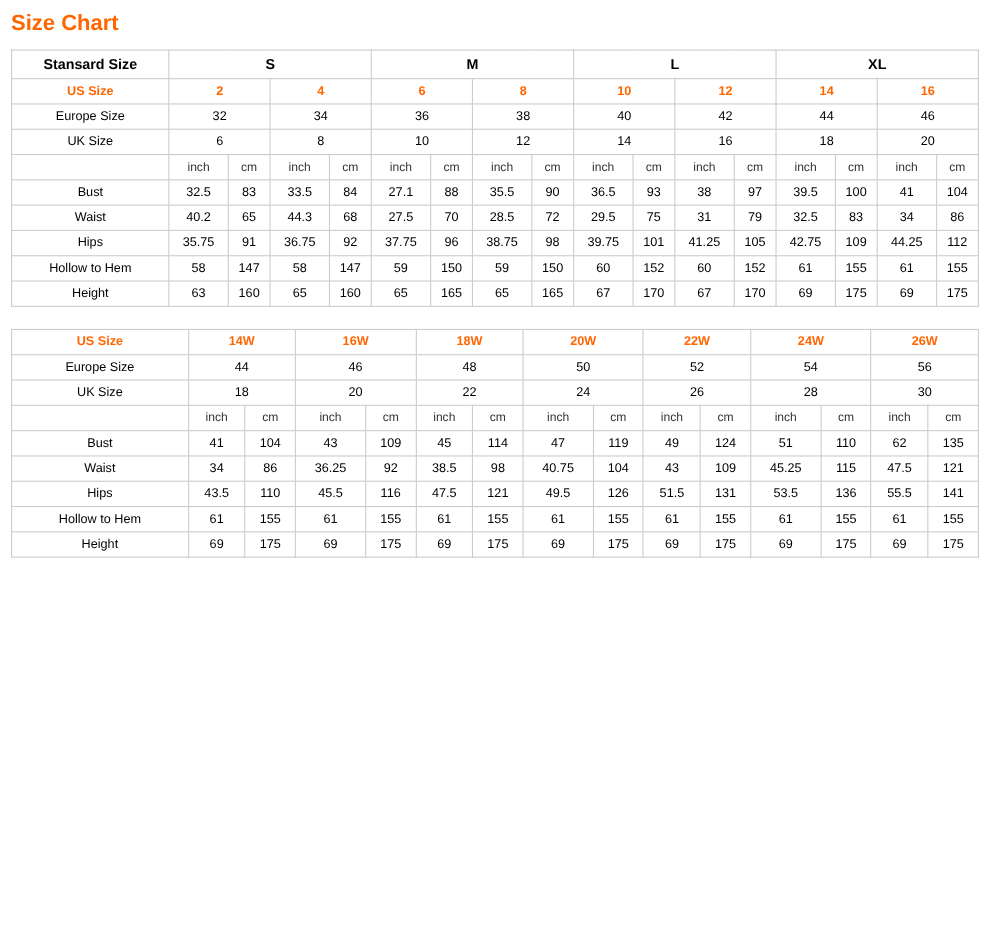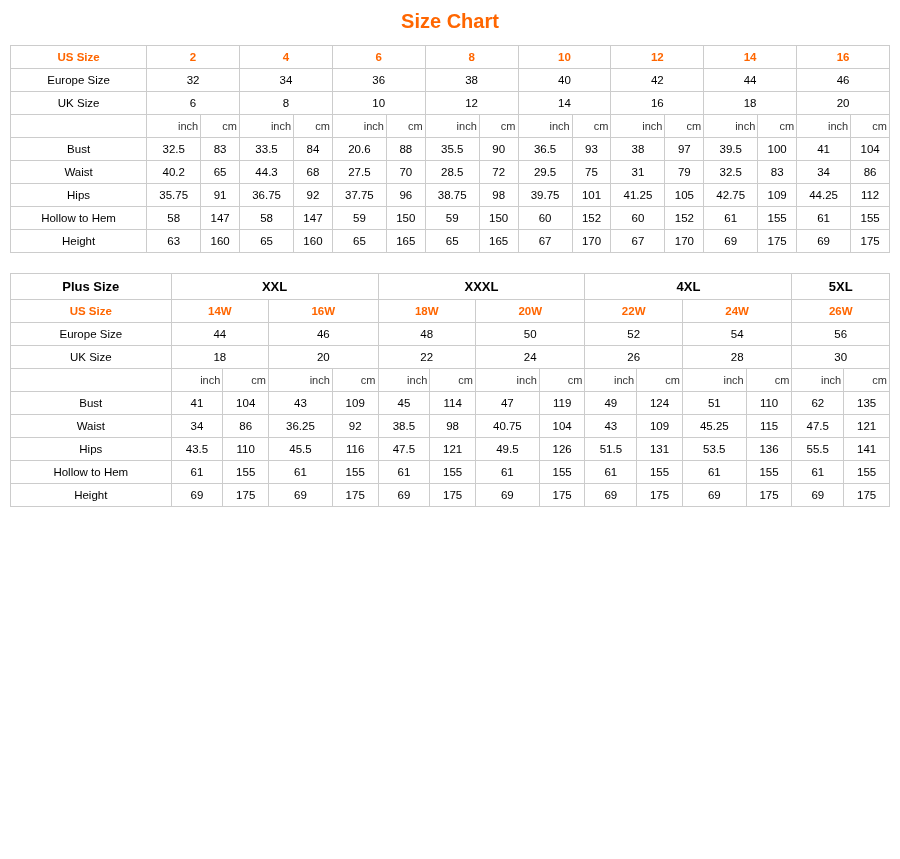--- a/index.html
+++ b/index.html
@@ -4,21 +4,21 @@
   <style>
     * { box-sizing: border-box; margin: 0; padding: 0; }
     body {
       font-family: Arial, sans-serif;
       font-size: 12px;
       background: #fff;
       padding: 10px;
       width: 900px;
     }
     h1 {
-      text-align: center;
+      text-align: left;
       color: #ff6600;
       font-size: 20px;
       font-weight: bold;
       margin-bottom: 12px;
     }
     .chart-container {
       margin-bottom: 20px;
     }
     table {
       width: 100%;
@@ -45,35 +45,41 @@
       font-weight: bold;
       font-size: 13px;
     }
     .us-size-row td {
       color: #ff6600;
       font-weight: bold;
     }
     .unit-row td {
       font-size: 11px;
       color: #333;
-      text-align: right;
     }
     .data-row td {
       font-weight: normal;
     }
   </style>
 </head>
 <body>
 
 <h1>Size Chart</h1>
 
 <div class="chart-container">
   <table>
 
     <thead>
+      <tr class="header-row">
+        <th class="label-col size-group-header">Stansard Size</th>
+        <th colspan="4" class="size-group-header">S</th>
+        <th colspan="4" class="size-group-header">M</th>
+        <th colspan="4" class="size-group-header">L</th>
+        <th colspan="4" class="size-group-header">XL</th>
+      </tr>
       <tr class="us-size-row">
         <td class="label-col">US Size</td>
         <td colspan="2">2</td>
         <td colspan="2">4</td>
         <td colspan="2">6</td>
         <td colspan="2">8</td>
         <td colspan="2">10</td>
         <td colspan="2">12</td>
         <td colspan="2">14</td>
         <td colspan="2">16</td>
@@ -120,21 +126,21 @@
         <td>cm</td>
       </tr>
     </thead>
     <tbody id="standard-tbody">
     <tr class="data-row">
           <td class="label-col">Bust</td>
           <td>32.5</td>
           <td>83</td>
           <td>33.5</td>
           <td>84</td>
-          <td>20.6</td>
+          <td>27.1</td>
           <td>88</td>
           <td>35.5</td>
           <td>90</td>
           <td>36.5</td>
           <td>93</td>
           <td>38</td>
           <td>97</td>
           <td>39.5</td>
           <td>100</td>
           <td>41</td>
@@ -216,27 +222,20 @@
           <td>69</td>
           <td>175</td>
         </tr>
       </tbody>
   </table>
 </div>
 
 <div class="chart-container">
   <table>
     <thead>
-      <tr class="header-row">
-        <th class="label-col size-group-header">Plus Size</th>
-        <th colspan="4" class="size-group-header">XXL</th>
-        <th colspan="4" class="size-group-header">XXXL</th>
-        <th colspan="4" class="size-group-header">4XL</th>
-        <th colspan="2" class="size-group-header">5XL</th>
-      </tr>
       <tr class="us-size-row">
         <td class="label-col">US Size</td>
         <td colspan="2">14W</td>
         <td colspan="2">16W</td>
         <td colspan="2">18W</td>
         <td colspan="2">20W</td>
         <td colspan="2">22W</td>
         <td colspan="2">24W</td>
         <td colspan="2">26W</td>
       </tr>

